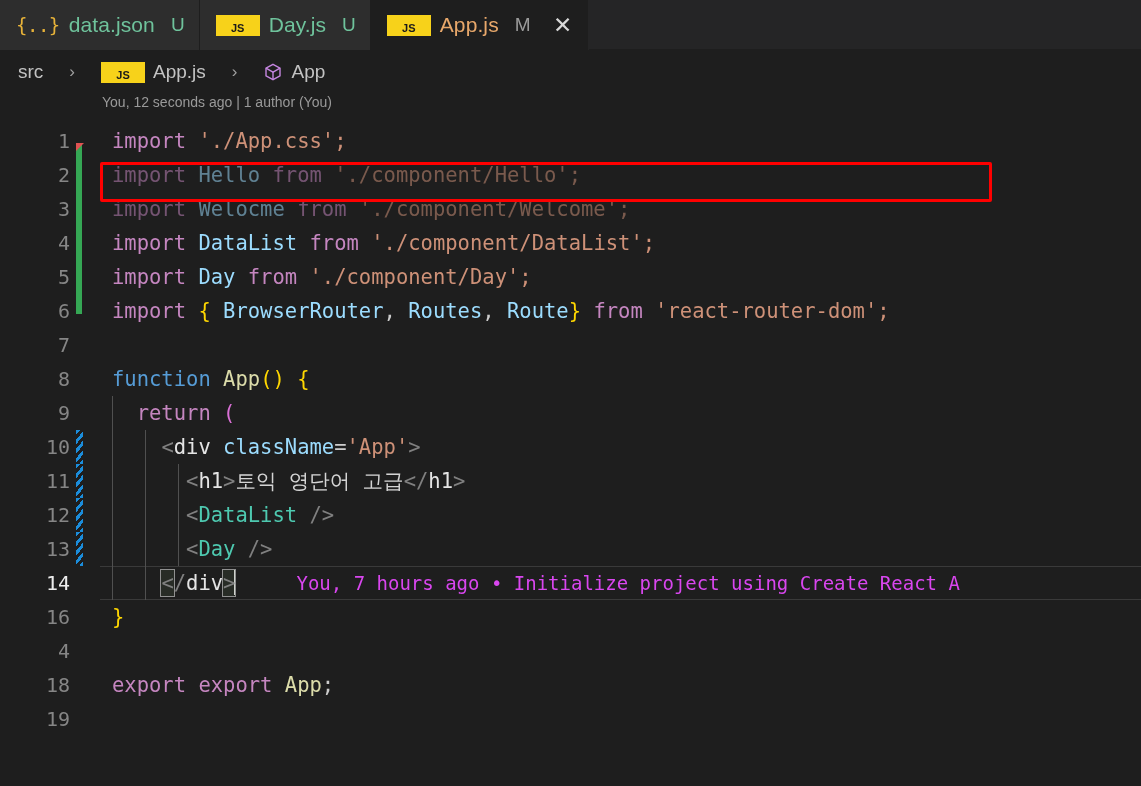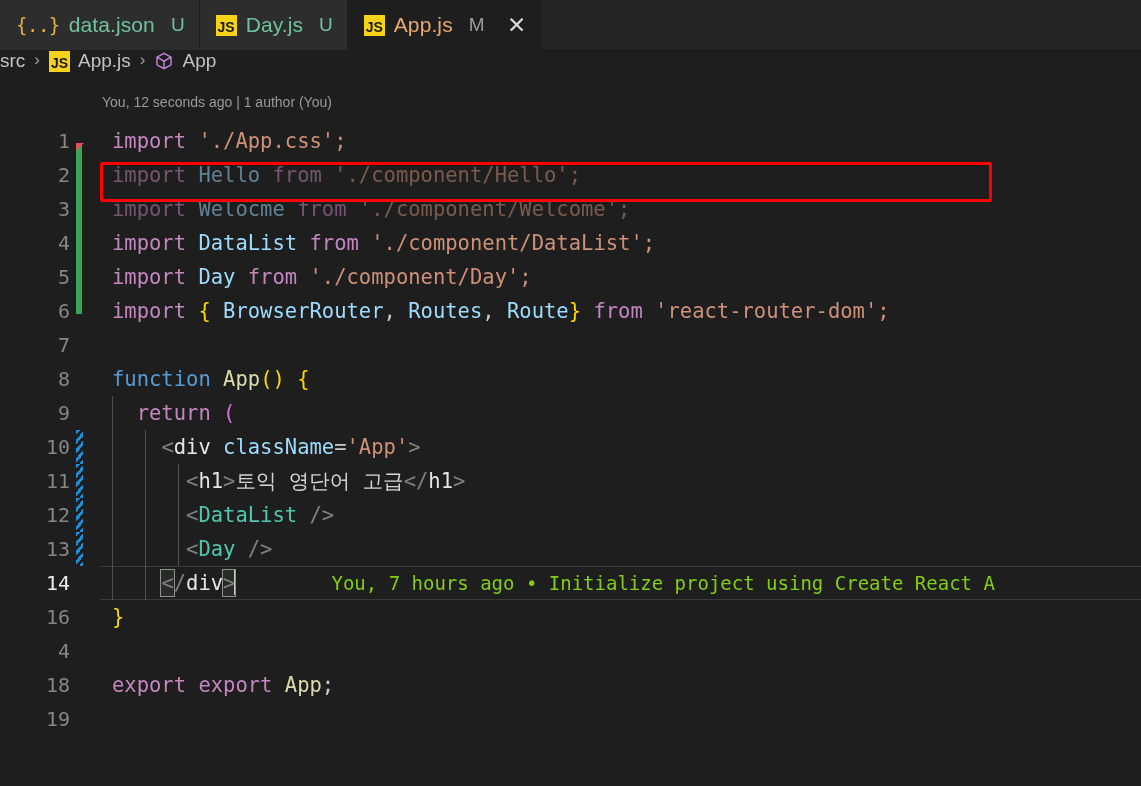--- a/index.html
+++ b/index.html
@@ -60,24 +60,24 @@
   .tab.active .tab-state { color: #9B9B9B; }
 
   .icon-json {
     font-size: 19px;
     color: #E8B339;
     font-family: "DejaVu Sans Mono", monospace;
     letter-spacing: -0.5px;
     line-height: 1;
   }
   .icon-js {
-    width: 21px; height: 21px;
+    width: 44px; height: 21px;
     background: #F7D21A;
     color: #1A1A1A;
-    font-size: 14px;
+    font-size: 11px;
     font-weight: bold;
     font-family: "Liberation Sans", sans-serif;
     display: flex; align-items: flex-end; justify-content: center;
     line-height: 1;
     padding-bottom: 2px;
     flex: 0 0 auto;
   }
   .tab-close {
     margin-left: 12px;
     width: 22px; height: 22px;
@@ -94,22 +94,23 @@
     border-bottom: 1px solid #1E1E1E;
   }
 
   
   .breadcrumb {
     position: absolute;
     top: 50px; left: 0;
     width: 1141px; height: 44px;
     background: #1E1E1E;
     display: flex;
-    align-items: flex-start;
-    gap: 0px;
+    align-items: center;
+    padding-left: 18px;
+    gap: 17px;
   }
   .crumb {
     font-size: 19px;
     color: #C3C3C3;
     display: flex;
     align-items: center;
     gap: 8px;
     cursor: pointer;
     white-space: nowrap;
   }
@@ -243,25 +244,24 @@
     display: inline-block;
     width: 2px;
     height: 26px;
     background: #E8E8E8;
     vertical-align: -5px;
     margin-left: -1px;
   }
 
   
   .inline-blame {
-    color: #84cc16;
+    color: #d946ef;
     font-family: "DejaVu Sans Mono", monospace;
     font-size: 19px;
-    padding-left: 76px;
-    margin-left: 19px;
+    padding-left: 60px;
   }
 
   
   .annot-box {
     position: absolute;
     left: 100px;
     top: 162px;
     width: 892px;
     height: 40px;
     border: 3px solid #FF0000;

